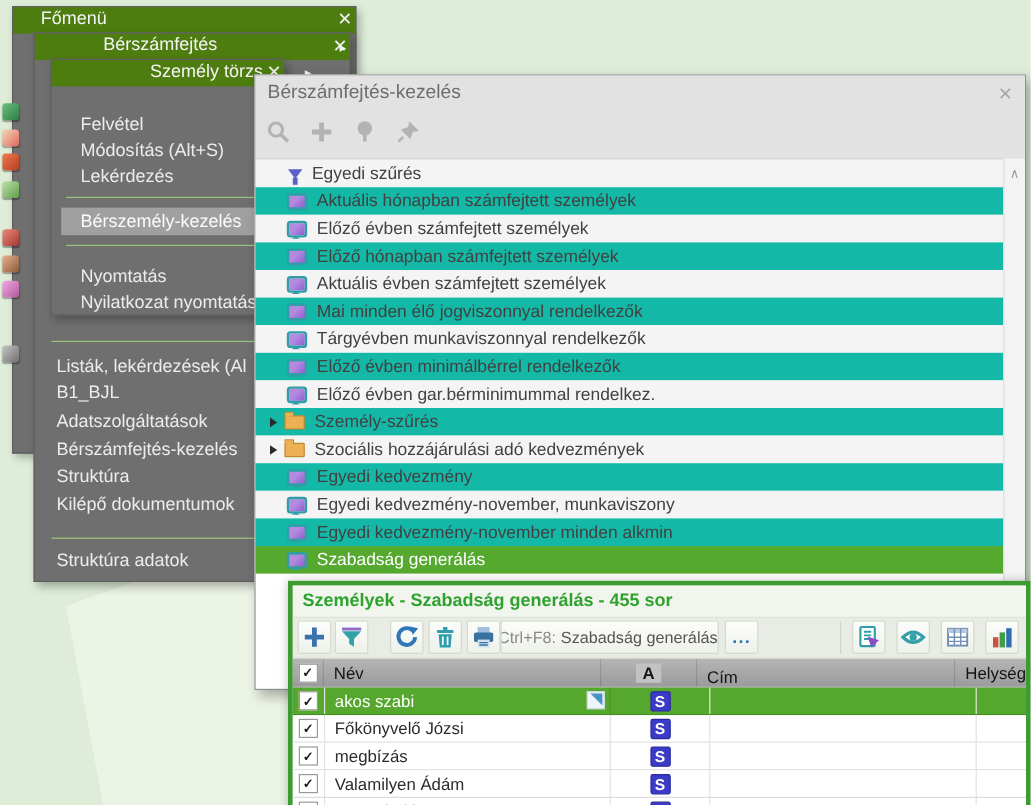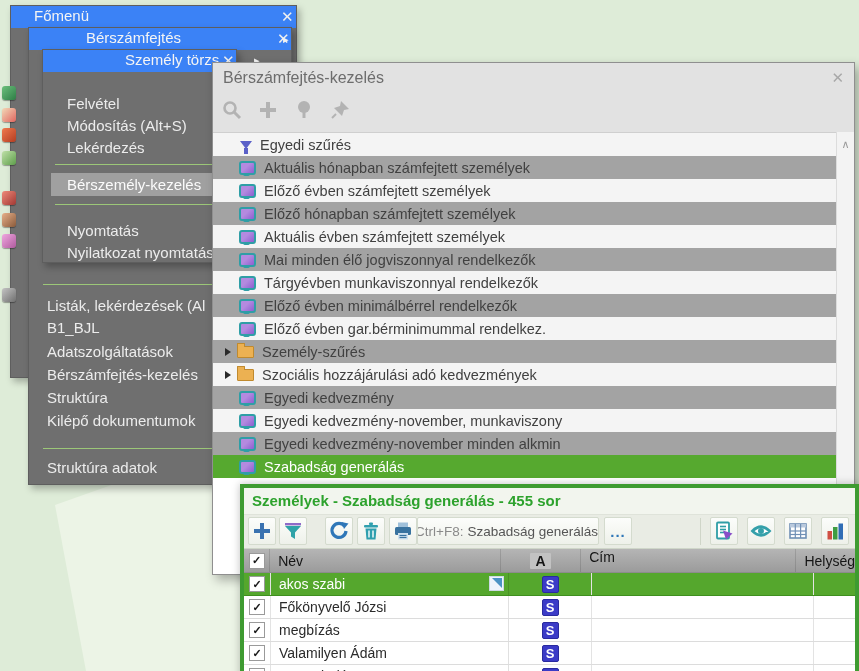--- a/index.html
+++ b/index.html
@@ -17,38 +17,38 @@
   .sicon:nth-child(3){top:58px;background:linear-gradient(135deg,#f07a4e,#b33d22)}
   .sicon:nth-child(4){top:81px;background:linear-gradient(135deg,#bfe0a8,#5d9e4a)}
   .sicon:nth-child(5){top:121px;background:linear-gradient(135deg,#ef8a7a,#a13833)}
   .sicon:nth-child(6){top:143px;background:linear-gradient(135deg,#e7b08a,#8a5a3a)}
   .sicon:nth-child(7){top:164px;background:linear-gradient(135deg,#f0a8e0,#b05a9e)}
   .sicon:nth-child(8){top:218px;background:linear-gradient(135deg,#c4c4c4,#6f6f6f)}
 
   
   .win{position:absolute;background:#6f6f6f;box-shadow:3px 4px 7px rgba(0,0,0,.28);
        border:1px solid #5e5e5e;box-sizing:border-box}
-  .tbar{position:absolute;left:0;right:0;top:0;height:22px;background:#3b82f6}
+  .tbar{position:absolute;left:0;right:0;top:0;height:22px;background:#4d7c0f}
   .ttext{position:absolute;top:1px;font-size:15px;color:#f4f4f4;white-space:nowrap}
   .xbtn{position:absolute;top:2px;font-size:15px;color:#efefef;line-height:18px}
   .mitem{position:absolute;left:0;right:0;color:#ececec;font-size:15px;line-height:22px;white-space:nowrap}
   .mitem.hl{background:#a0a0a0;color:#fbfbfb;line-height:23px}
   .gline{position:absolute;height:1px;background:#9cc778}
   .subarrow{position:absolute;color:#f2f2f2;font-size:11px;z-index:6}
 
   
   .dlg{position:absolute;left:212px;top:62px;width:643px;height:513px;background:#fff;
        border:1px solid #8f8f8f;box-sizing:border-box;box-shadow:4px 5px 10px rgba(0,0,0,.3);z-index:7}
   .dlg-head{position:absolute;left:0;top:0;right:0;height:69px;background:#e2e2e2;border-bottom:1px solid #cfcfcf}
   .dlg-title{position:absolute;left:10px;top:6px;font-size:16px;color:#6d6d6d}
   .dlg-x{position:absolute;right:10px;top:6px;font-size:15px;color:#a8a8a8}
   .dlg-tool{position:absolute;left:6px;top:34px;display:flex;gap:10px}
   .dlg-tool .ticon{width:26px;height:26px;display:flex;align-items:center;justify-content:center}
   .lrow{position:absolute;left:0;width:624px;height:23px;display:flex;align-items:center;
-        font-size:14.5px;color:#414141;background:#a3a3a3;white-space:nowrap;overflow:hidden}
+        font-size:14.5px;color:#414141;background:#14b8a6;white-space:nowrap;overflow:hidden}
   .lrow.alt{background:#f4f4f4}
   .lrow.sel{background:#56a92f;color:#fff}
   .lrow .lbl{margin-left:8px}
   .sbar{position:absolute;right:0;top:69px;bottom:0;width:17px;background:#f3f3f3;border-left:1px solid #dcdcdc}
   .sbar .up{display:block;text-align:center;color:#9a9a9a;font-size:11px;margin-top:6px}
 
   
   .ic-mon{position:relative;width:13px;height:10px;border:2px solid #2f9ea6;border-radius:3px;
           background:linear-gradient(135deg,#b48ae0 40%,#8d5fd0);margin-left:26px;flex:0 0 auto}
   .ic-mon::after{content:"";position:absolute;left:2px;top:10px;width:7px;height:3px;
@@ -77,21 +77,21 @@
   .tile.more{color:#2f77b8;font-weight:bold;font-size:15px;letter-spacing:1px}
   .vdiv{position:absolute;left:456px;top:3px;width:1px;height:27px;background:#cfd5c8}
   .thead{height:24px;display:flex;background:linear-gradient(#b5b5b5,#9b9b9b);
          font-size:14px;color:#151515;border-bottom:1px solid #8c8c8c;box-sizing:border-box}
   .trow{height:23px;display:flex;font-size:14px;color:#2b2b2b;background:#fff;
         border-bottom:1px solid #dcdcdc;box-sizing:border-box}
   .trow.sel{background:#55a72d;color:#fff;border-bottom-color:#3f8f1f}
   .c0{width:26px;display:flex;align-items:center;justify-content:center;border-right:1px solid rgba(0,0,0,.12)}
   .c1{width:238px;position:relative;display:flex;align-items:center;padding-left:8px;border-right:1px solid rgba(0,0,0,.12);box-sizing:border-box}
   .c2{width:82px;display:flex;align-items:center;justify-content:center;border-right:1px solid rgba(0,0,0,.12)}
-  .c3{width:222px;display:flex;align-items:flex-start;padding-left:8px;border-right:1px solid rgba(0,0,0,.12);box-sizing:border-box}
+  .c3{width:222px;display:flex;align-items:flex-end;padding-left:8px;border-right:1px solid rgba(0,0,0,.12);box-sizing:border-box}
   .c4{flex:1;display:flex;align-items:center;padding-left:8px}
   .trow .c0,.trow .c2,.trow .c3{border-right-color:#e3e3e3}
   .cb{width:14px;height:14px;background:#fff;border:1px solid #9a9a9a;display:flex;align-items:center;
       justify-content:center;font-size:11px;font-weight:bold;color:#1a1a1a;box-sizing:content-box}
   .sbadge{width:17px;height:17px;background:#3b3bc7;border:1px solid #2a2aa0;border-radius:2px;color:#fff;
       font-weight:bold;font-size:13px;display:flex;align-items:center;justify-content:center;box-sizing:border-box}
   .achip{background:#c2c2c2;padding:0 5px;font-weight:bold;border-radius:1px}
   .marker{position:absolute;right:4px;top:3px;width:15px;height:15px;background:#eef4fb;border:1px solid #cdd9e4;box-sizing:border-box}
   .marker::after{content:"";position:absolute;right:1px;top:1px;width:0;height:0;
       border-top:10px solid #4b93c4;border-left:10px solid transparent}

